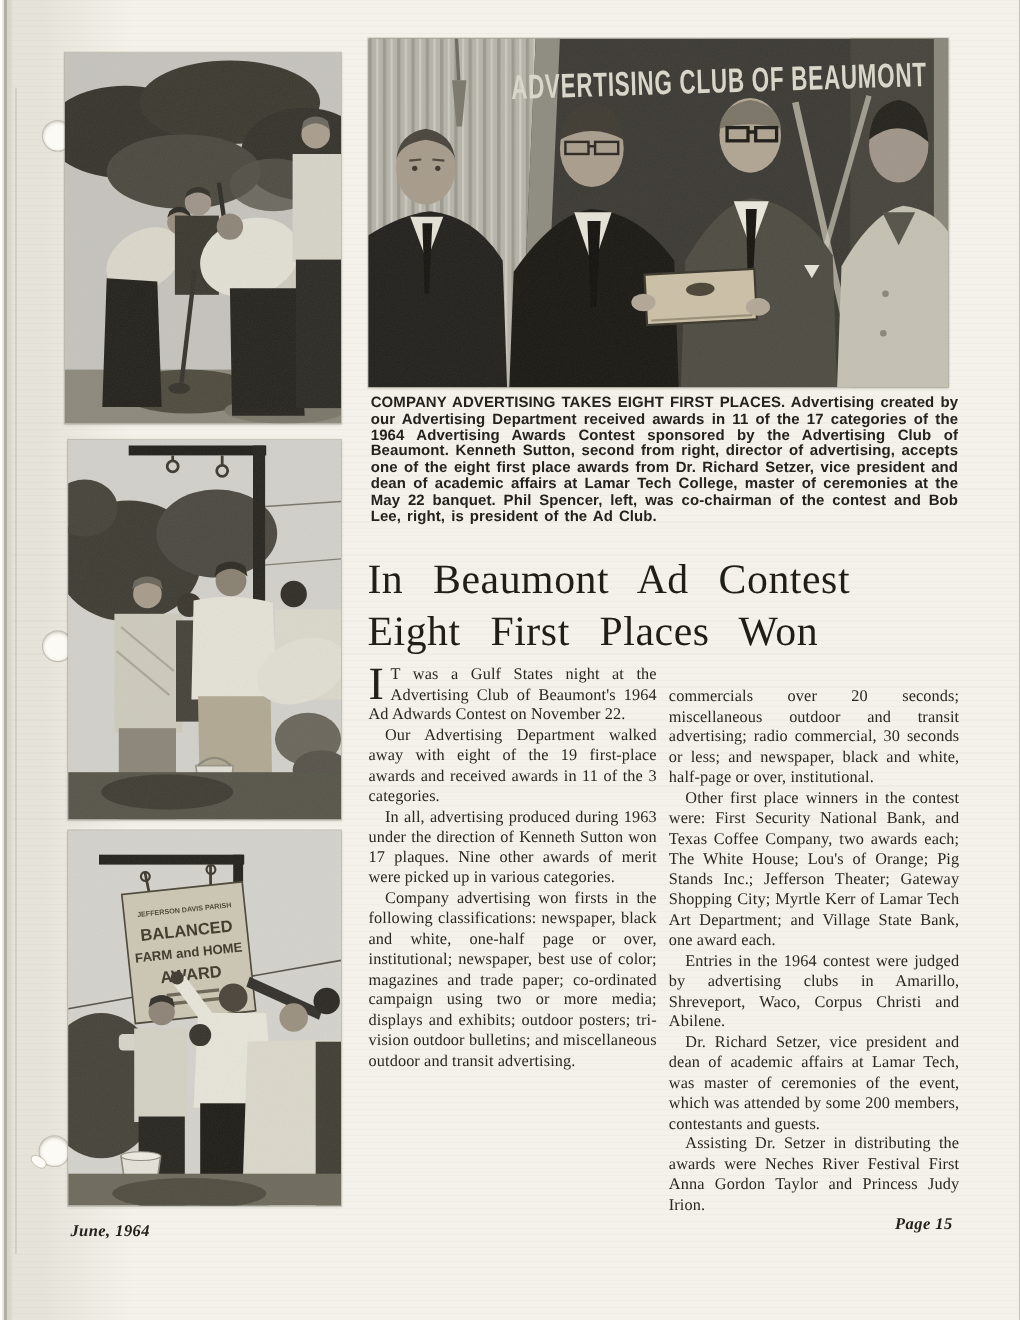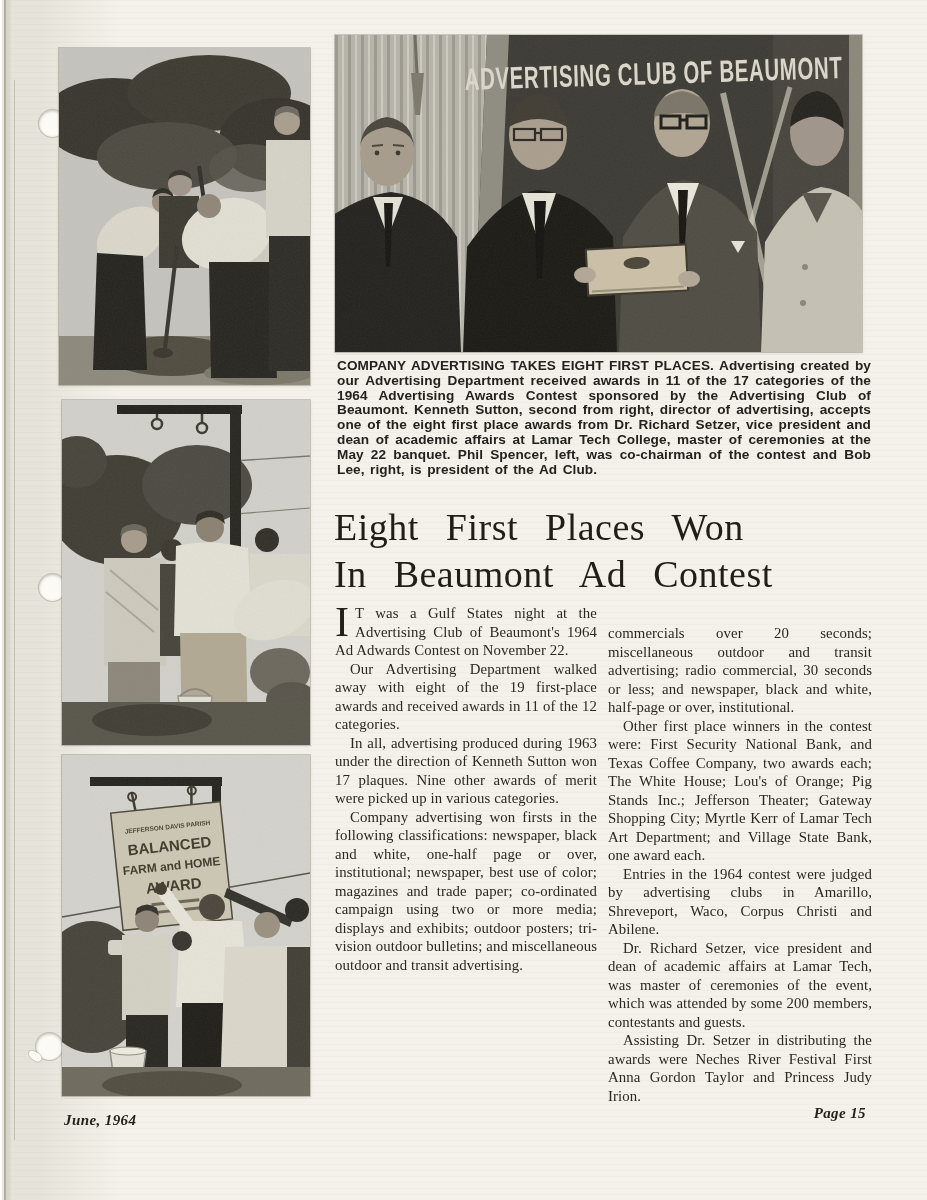--- a/index.html
+++ b/index.html
@@ -307,27 +307,27 @@
       </g>
       <ellipse cx="250" cy="240" rx="11" ry="8" fill="#b4a997"></ellipse>
       <ellipse cx="354" cy="244" rx="11" ry="8" fill="#b4a997"></ellipse>
       <rect width="527" height="317" filter="url(#p4-noise)"></rect>
     </svg>
   </figure>
 
   <div class="caption"><span>COMPANY ADVERTISING TAKES EIGHT FIRST PLACES.</span> <span>Advertising created by our Advertising Department received awards in 11 of the 17 categories of the 1964 Advertising Awards Contest sponsored by the Advertising Club of Beaumont. Kenneth Sutton, second from right, director of advertising, accepts one of the eight first place awards from Dr. Richard Setzer, vice president and dean of academic affairs at Lamar Tech College, master of ceremonies at the May 22 banquet. Phil Spencer, left, was co-chairman of the contest and Bob Lee, right, is president of the Ad Club.</span></div>
 
   <h1 class="headline">
+    <span class="hl">In Beaumont Ad Contest</span>
     <span class="hl">Eight First Places Won</span>
-    <span class="hl">In Beaumont Ad Contest</span>
   </h1>
 
   <div class="col col1">
     <p class="noindent"><span class="dropcap">I</span><span>T was a Gulf States night at the Advertising Club of Beaumont's 1964 Ad Adwards Contest on November 22.</span></p>
-    <p>Our Advertising Department walked away with eight of the 19 first-place awards and received awards in 11 of the 12 categories.</p>
+    <p>Our Advertising Department walked away with eight of the 19 first-place awards and received awards in 11 of the 3 categories.</p>
     <p>In all, advertising produced during 1963 under the direction of Kenneth Sutton won 17 plaques. Nine other awards of merit were picked up in various categories.</p>
     <p>Company advertising won firsts in the following classifications: newspaper, black and white, one-half page or over, institutional; newspaper, best use of color; magazines and trade paper; co-ordinated campaign using two or more media; displays and exhibits; outdoor posters; tri-vision outdoor bulletins; and miscellaneous outdoor and transit advertising.</p>
   </div>
   <div class="col col2">
     <p class="noindent">commercials over 20 seconds; miscellaneous outdoor and transit advertising; radio commercial, 30 seconds or less; and newspaper, black and white, half-page or over, institutional.</p>
     <p>Other first place winners in the contest were: First Security National Bank, and Texas Coffee Company, two awards each; The White House; Lou's of Orange; Pig Stands Inc.; Jefferson Theater; Gateway Shopping City; Myrtle Kerr of Lamar Tech Art Department; and Village State Bank, one award each.</p>
     <p>Entries in the 1964 contest were judged by advertising clubs in Amarillo, Shreveport, Waco, Corpus Christi and Abilene.</p>
     <p>Dr. Richard Setzer, vice president and dean of academic affairs at Lamar Tech, was master of ceremonies of the event, which was attended by some 200 members, contestants and guests.</p>
     <p>Assisting Dr. Setzer in distributing the awards were Neches River Festival First Anna Gordon Taylor and Princess Judy Irion.</p>
   </div>

